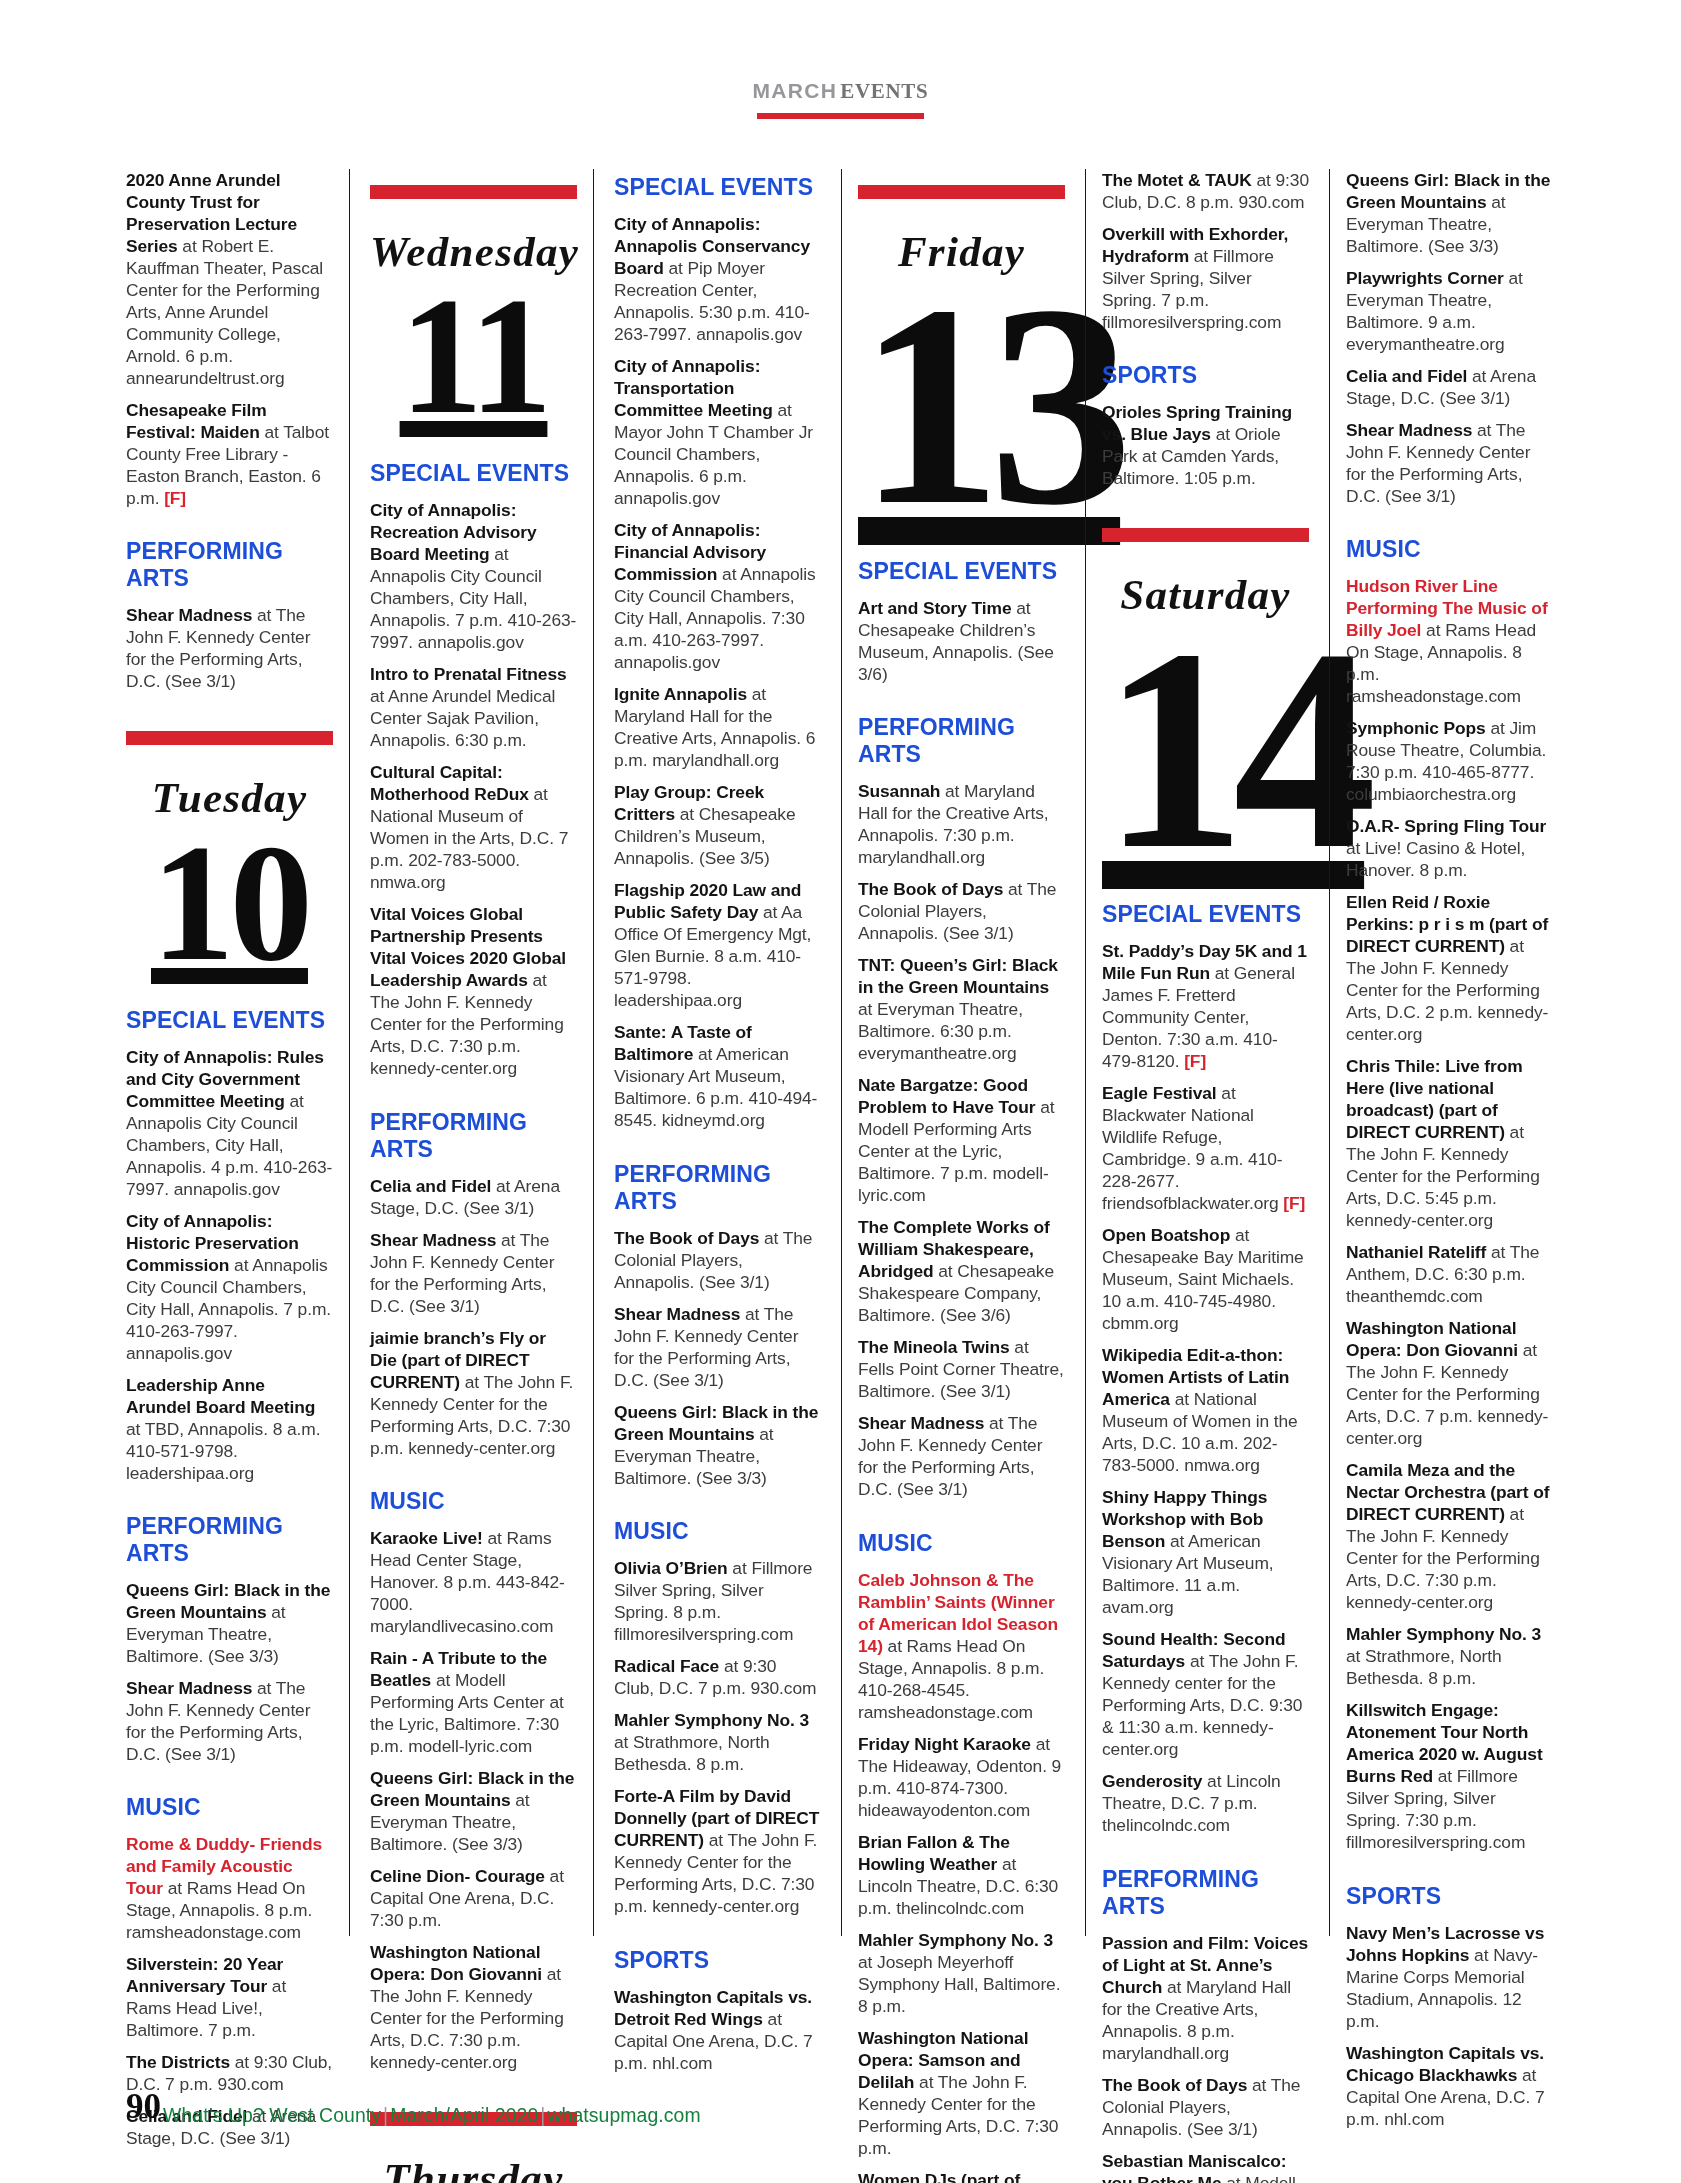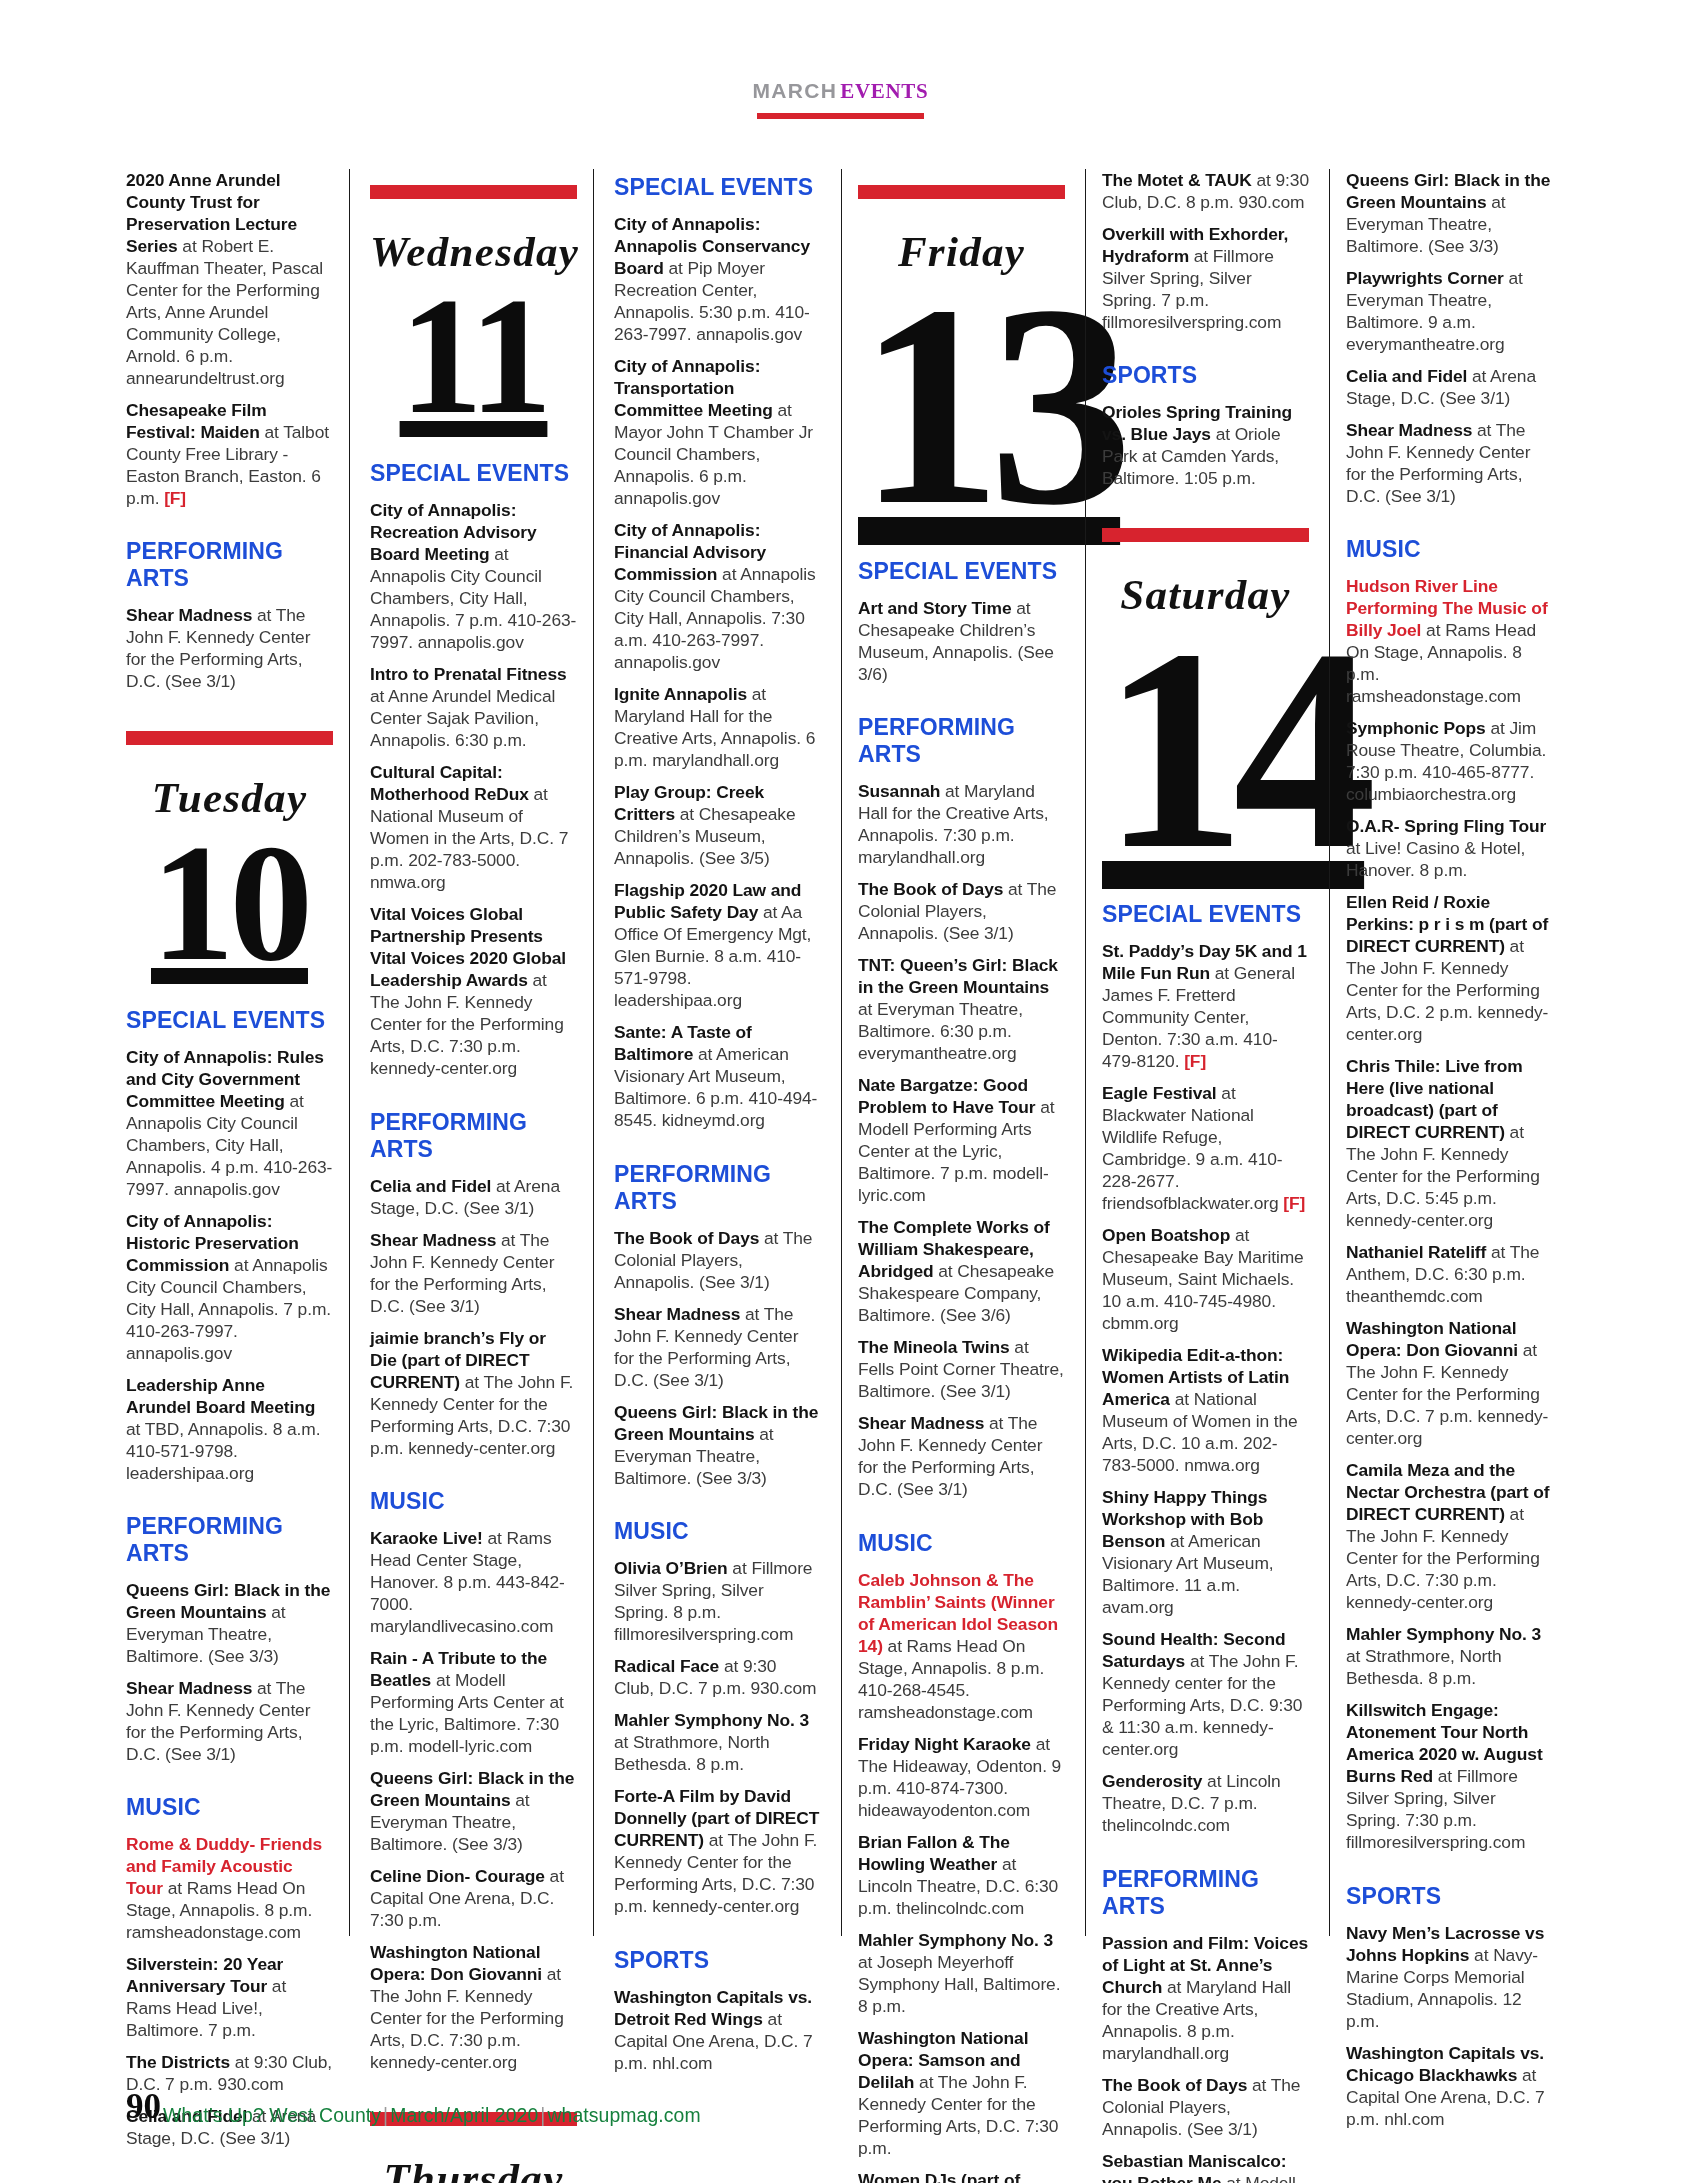--- a/index.html
+++ b/index.html
@@ -3,21 +3,21 @@
 <meta charset="utf-8">
 <style>
   html,body{margin:0;padding:0;background:#e8e8e8;}
   #page{
     position:relative;width:1681px;height:2183px;background:#ffffff;
     font-family:"Liberation Sans",sans-serif;overflow:hidden;
   }
   
   #page-header{position:absolute;top:79px;left:0;width:100%;text-align:center;}
   .kicker{font-size:21px;letter-spacing:1.3px;font-weight:700;color:#97979B;}
-  .kicker-bold{font-family:"Liberation Serif",serif;font-weight:900;color:#a21caf;letter-spacing:0.7px;}
+  .kicker-bold{font-family:"Liberation Serif",serif;font-weight:900;color:#737373;letter-spacing:0.7px;}
   .header-rule{width:167px;height:5.4px;margin:9.4px auto 0;background:var(--accent);}
   
   #columns{position:absolute;left:126px;top:169px;width:1430px;display:flex;gap:37px;}
   .events-column{width:207px;flex:0 0 207px;}
   .col-divider{position:absolute;top:169px;width:1.3px;height:1767px;background:#1a1a1a;}
   
   .day-block{margin:39px 0 40px;}
   .events-column .day-block:first-child{margin-top:16px;}
   .day-bar{height:14px;background:var(--accent);margin-bottom:28px;}
   .day-name{font-family:"Liberation Serif",serif;font-style:italic;font-weight:600;

